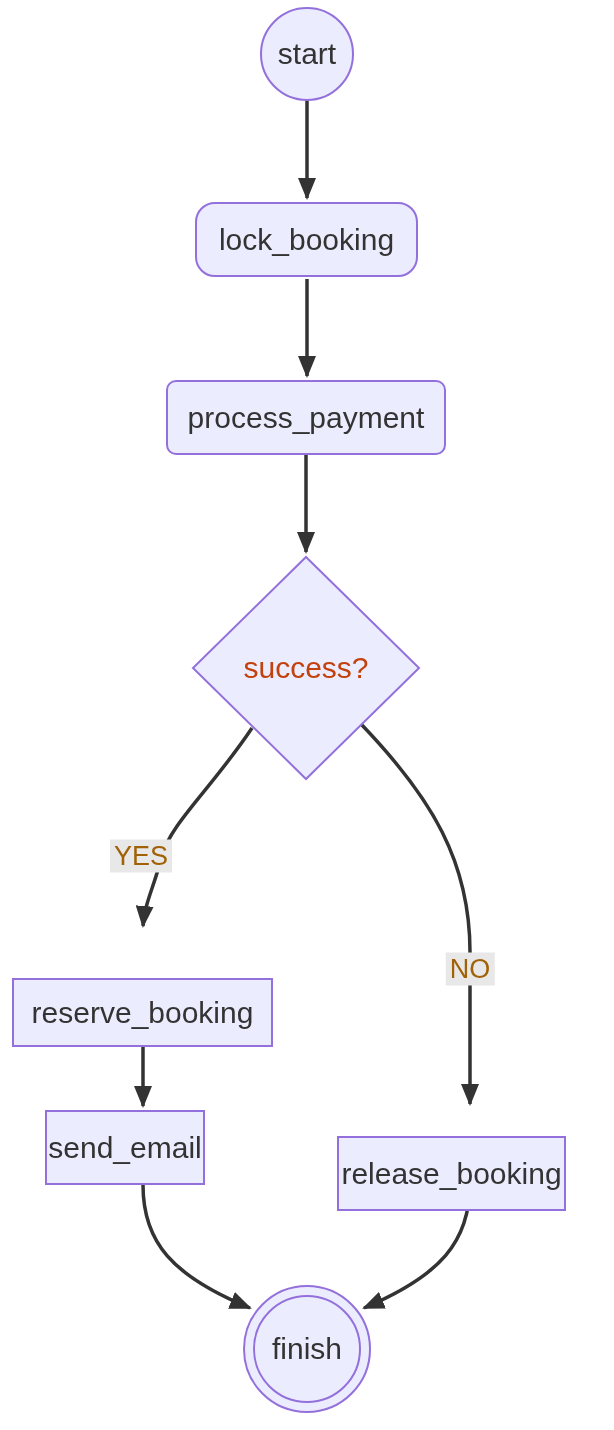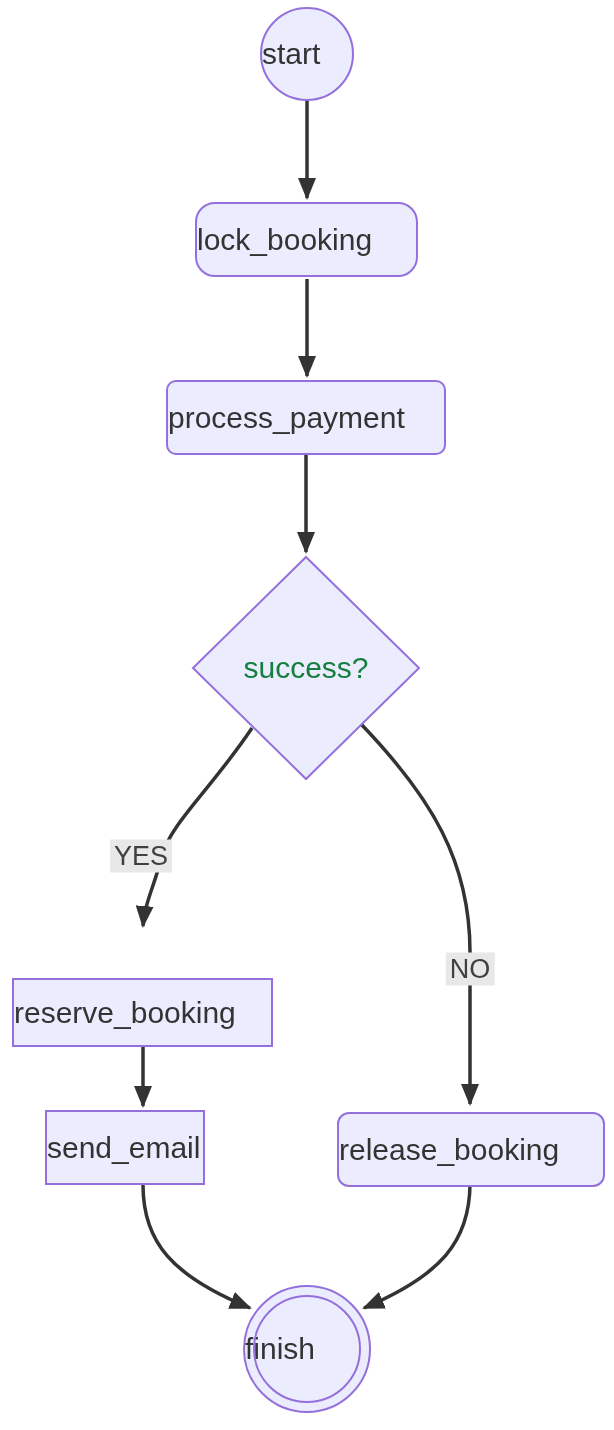--- a/index.html
+++ b/index.html
@@ -21,48 +21,49 @@
     fill: none;
     stroke: #333333;
     stroke-width: 3.5px;
   }
   .node {
     position: absolute;
     background: #ECECFF;
     border: 2px solid #9370DB;
     display: flex;
     align-items: center;
+    justify-content: center;
     font-size: 30px;
     color: #333333;
     box-sizing: border-box;
     white-space: nowrap;
   }
   .node.circle { border-radius: 50%; }
   .node.outer-circle { border-radius: 50%; }
   .inner-ring {
     position: absolute;
     left: 8px; top: 8px; right: 8px; bottom: 8px;
     border: 2px solid #9370DB;
     border-radius: 50%;
     pointer-events: none;
   }
   .diamond-label {
     position: absolute;
     transform: translate(-50%, -50%);
     font-size: 30px;
-    color: #15803d;
+    color: #c2410c;
     white-space: nowrap;
   }
   .edge-label {
     position: absolute;
     transform: translate(-50%, -50%);
     background: #e8e8e8;
     padding: 1px 4px;
     font-size: 27px;
-    color: #404040;
+    color: #a16207;
     white-space: nowrap;
   }
 </style>
 </head>
 <body>
 
 <div class="canvas">
 
   <svg class="edges" viewBox="0 0 614 1430">
     <defs>
@@ -102,21 +103,21 @@
   <div class="edge-label" style="left:470px; top:969px;">NO</div>
 
   <div class="node" style="left:12px; top:978px; width:261px; height:69px;">
     <span>reserve_booking</span>
   </div>
 
   <div class="node" style="left:45px; top:1110px; width:160px; height:75px;">
     <span>send_email</span>
   </div>
 
-  <div class="node" style="left:337px; top:1112px; width:268px; height:75px;border-radius:12px;">
+  <div class="node" style="left:337px; top:1136px; width:229px; height:75px;">
     <span>release_booking</span>
   </div>
 
   <div class="node outer-circle" style="left:243px; top:1285px; width:128px; height:128px;">
     <div class="inner-ring"></div>
     <span>finish</span>
   </div>
 
 </div>
 

